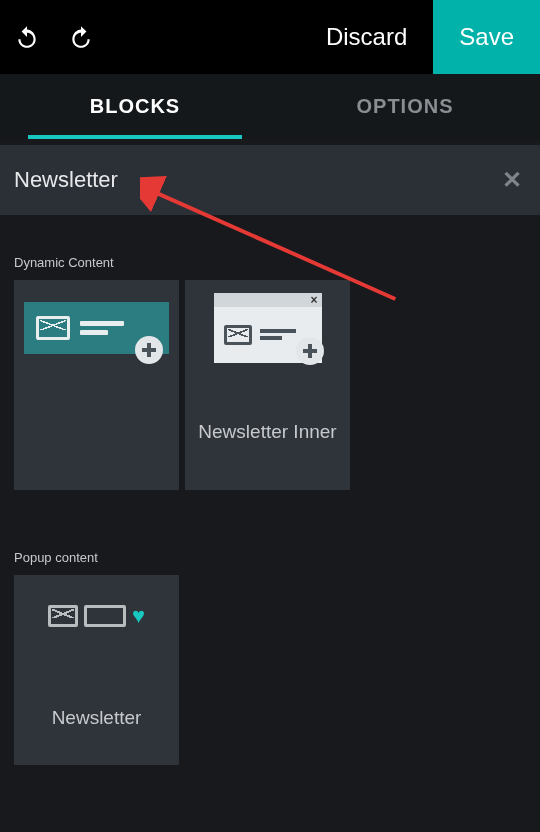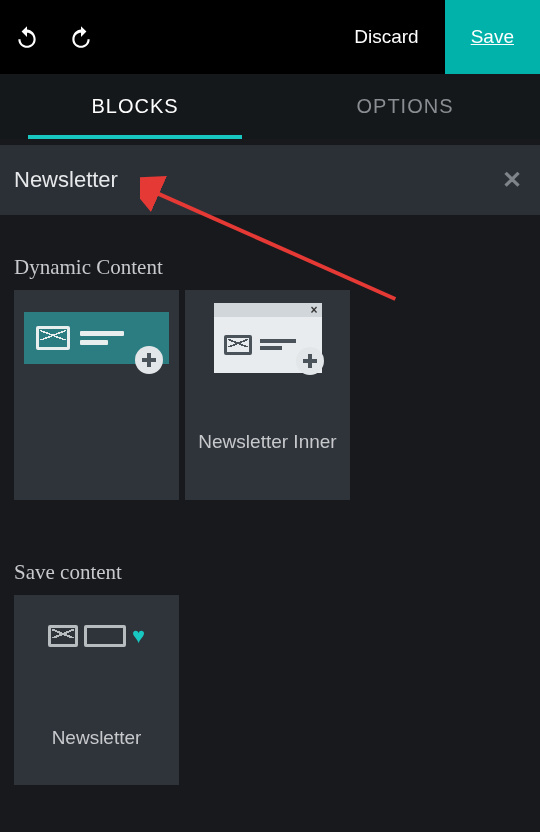--- a/index.html
+++ b/index.html
@@ -2,34 +2,34 @@
 <html><head>
   <meta charset="utf-8">
   <style>
     * { margin:0; padding:0; box-sizing:border-box; }
     html, body { width:540px; height:832px; background:#17191c; font-family:Arial,Helvetica,sans-serif; color:#c7c9cc; position:relative; }
 
     .topbar { display:flex; align-items:center; height:74px; background:#000; }
     .history-btn { width:54px; height:74px; display:flex; align-items:center; justify-content:center; cursor:pointer; }
     .history-btn svg { width:26px; height:26px; fill:#fff; }
     .spacer { flex:1; }
-    .txtbtn { height:74px; display:flex; align-items:center; padding:0 26px; font-size:19px; cursor:pointer; }
+    .txtbtn { height:74px; display:flex; align-items:center; padding:0 26px; font-size:24px; cursor:pointer; }
     .discard { color:#fff; background:#000; }
-    .save { color:#fff; background:#00b2a9;text-decoration:underline; }
+    .save { color:#fff; background:#00b2a9; }
 
     .tabs { display:flex; height:65px; background:#15181b; align-items:center; }
-    .tab { flex:1; text-align:center; font-size:20px; letter-spacing:1px; color:#8a8e92; font-weight:400; cursor:pointer; position:relative; height:100%; display:flex; align-items:center; justify-content:center; }
+    .tab { flex:1; text-align:center; font-size:20px; letter-spacing:1px; color:#8a8e92; font-weight:700; cursor:pointer; position:relative; height:100%; display:flex; align-items:center; justify-content:center; }
     .tab.active { color:#fff; }
     .tab.active::after { content:""; position:absolute; left:28px; right:28px; bottom:0; height:4px; background:#18c8c0; }
 
     .searchbar { height:70px; background:#2b3036; display:flex; align-items:center; padding:0 18px 0 14px; justify-content:space-between; margin-top:6px; }
     .searchbar input { background:transparent; border:none; outline:none; color:#e6e8ea; font-size:22px; width:80%; }
     .closeX { color:#7e848a; font-size:24px; font-weight:bold; cursor:pointer; }
 
-    .section-title { font-size:21px; color:#c7c9cc; margin:40px 0 10px 14px;font-family:Liberation Serif, serif; }
+    .section-title { font-size:13px; color:#c7c9cc; margin:40px 0 10px 14px; }
 
     .block-row { display:flex; gap:6px; padding-left:14px; }
     .block { width:165px; height:210px; background:#2f343a; display:flex; flex-direction:column; align-items:center; }
     .thumb { width:165px; height:95px; background:#2f343a; display:flex; align-items:center; justify-content:center; position:relative; }
     .lbl { flex:1; display:flex; align-items:center; justify-content:center; text-align:center; font-size:19px; color:#c7c9cc; line-height:1.4; padding:0 8px; }
 
     .strip { width:145px; height:52px; background:#2c7d82; display:flex; align-items:center; padding-left:12px; position:relative; }
     .strip .env { width:34px; height:24px; border:3px solid #e8edee; border-radius:2px; position:relative; }
     .strip .env::after { content:""; position:absolute; left:1px; right:1px; top:1px; height:10px; background:linear-gradient(to bottom right,transparent 48%,#e8edee 48%,#e8edee 56%,transparent 56%),linear-gradient(to bottom left,transparent 48%,#e8edee 48%,#e8edee 56%,transparent 56%); }
     .strip .lines { margin-left:10px; }
@@ -118,21 +118,21 @@
             </div>
           <div class="pluscircle"></div>
         </div>
       </div>
     </div>
     <div class="lbl">Newsletter Inner</div>
   </div>
 
 </div>
 
-<div class="section-title" style="margin-top:60px;">Save content</div>
+<div class="section-title" style="margin-top:60px;">Popup content</div>
 <div class="block-row">
   <div class="block small">
     <div class="innerthumb">
       <div class="ienv"></div>
       <div class="ifield"></div>
       <span class="heart">♥</span>
     </div>
     <div class="lbl" style="margin-top:42px;">Newsletter</div>
   </div>
 </div>

